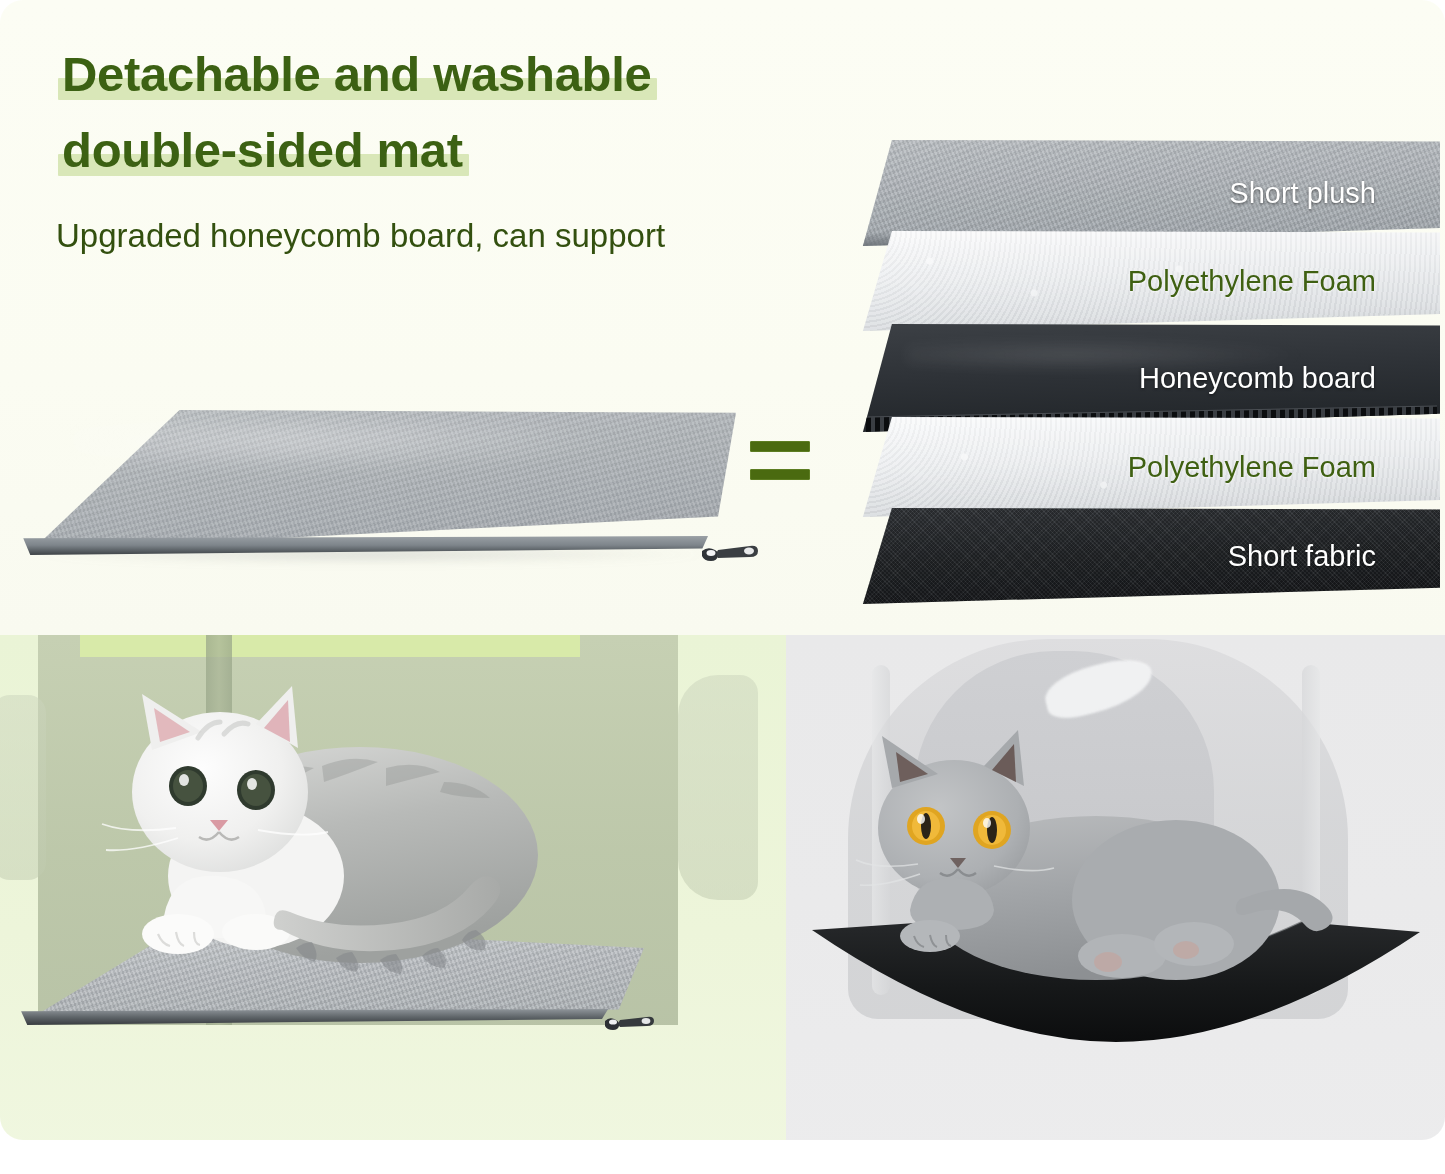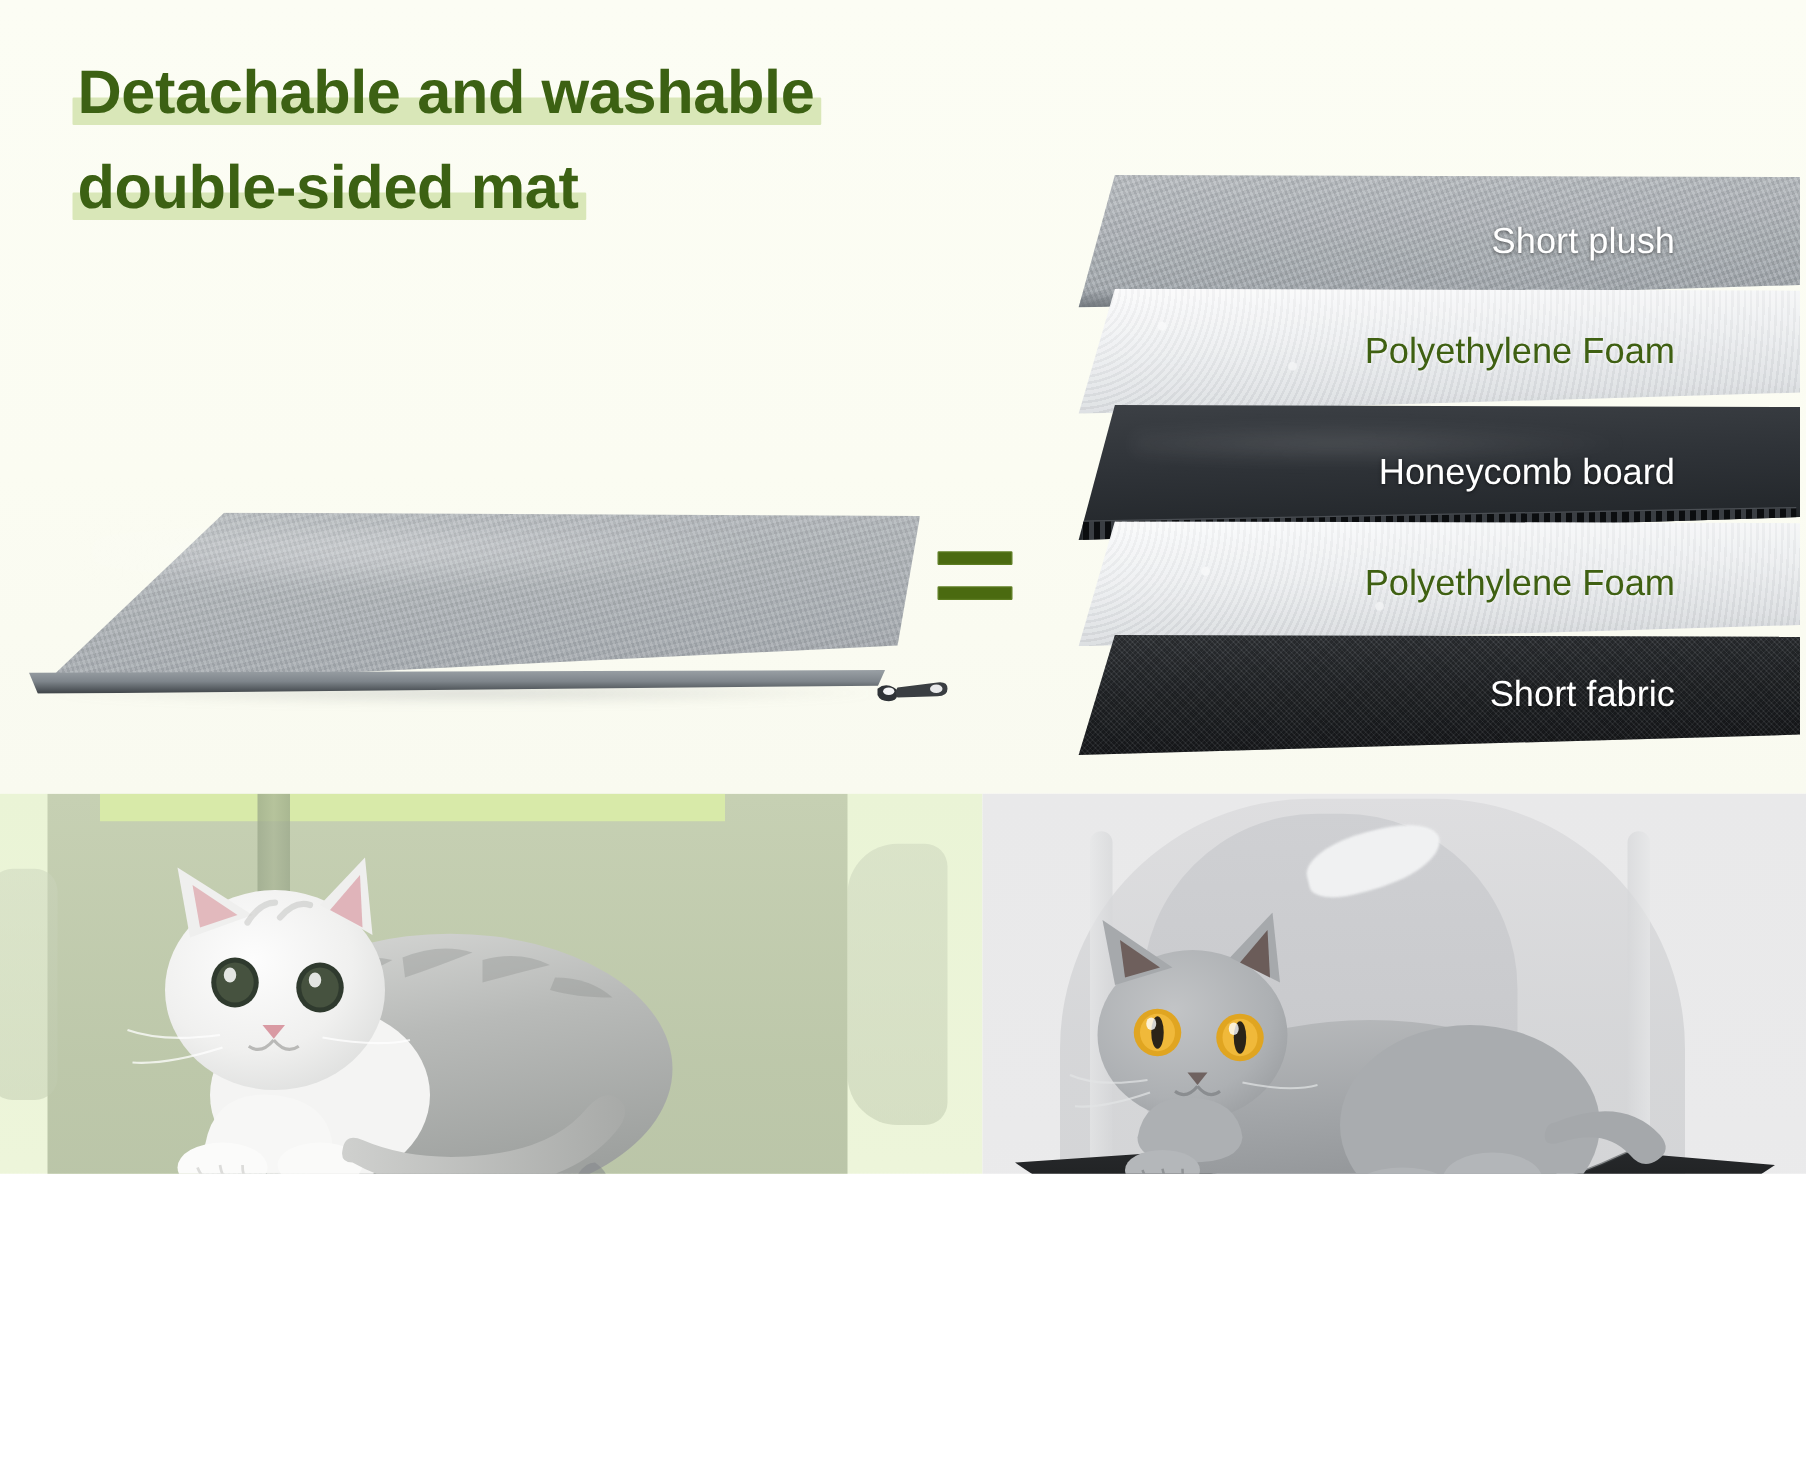--- a/index.html
+++ b/index.html
@@ -2,21 +2,21 @@
 <html><head>
 <meta charset="utf-8">
 <title>Detachable and washable double-sided mat</title>
 <style>
   * { margin:0; padding:0; box-sizing:border-box; }
   html,body{
     width:1445px; height:1174px;
     font-family:"Liberation Sans", sans-serif;
     background:#ffffff; overflow:hidden;
   }
-  .page{ position:relative; width:1445px; height:939px; overflow:hidden; }
+  .page{ position:relative; width:1445px; height:1140px; overflow:hidden;border-radius:23px; }
 
   
   .top-section{
     position:absolute; left:0; top:0; width:1445px; height:635px;
     background:linear-gradient(180deg,#fcfdf4 0%, #fbfcf2 60%, #f9faf0 100%);
     overflow:hidden;
   }
 
   .headline{ position:absolute; left:58px; top:36px; width:800px; }
   .headline-line{
@@ -87,21 +87,21 @@
   .layer{
     position:absolute; left:0; width:580px;
     display:flex; align-items:center; justify-content:flex-end;
   }
   .slab{
     position:absolute; left:0; top:0; width:580px; height:100%;
     clip-path: polygon(5.5% 0%, 100% 1.5%, 100% 83%, 0.5% 100%);
   }
   .slab-face{ position:absolute; inset:0; }
   .layer-label{
-    position:relative; z-index:3; padding-right:100px;
+    position:relative; z-index:3; padding-right:64px;
     font-size:29px; line-height:1; white-space:nowrap;
   }
   .lbl-white{ color:#ffffff; font-weight:normal; text-shadow:0 1px 3px rgba(0,0,0,.55); }
   .lbl-green{ color:#3f6012; font-weight:normal; text-shadow:0 1px 2px rgba(255,255,255,.85); }
 
   
   .l1{ top:0; height:106px; }
   .l1 .slab-face{
     background:linear-gradient(178deg,#b9bdc1 0%, #adb2b7 40%, #a3a9ae 72%, #9aa0a6 100%);
   }
@@ -285,20 +285,21 @@
         <span class="hl-text">Detachable and washable</span>
       </div>
       <br>
       <div class="headline-line">
         <span class="hl-band"></span>
         <span class="hl-text">double-sided mat</span>
       </div>
     </div>
 
     <div class="subhead">
+      <div>Upgraded honeycomb board, can support</div>
     </div>
 
     <div class="mat-photo">
       <div class="mat-shadow"></div>
       <div class="mat-shape"></div>
       <div class="mat-texture"></div>
       <div class="mat-hl"></div>
       <div class="mat-edge"></div>
       <div class="zipper-pull">
         <svg width="62" height="28" viewBox="0 0 62 28">

